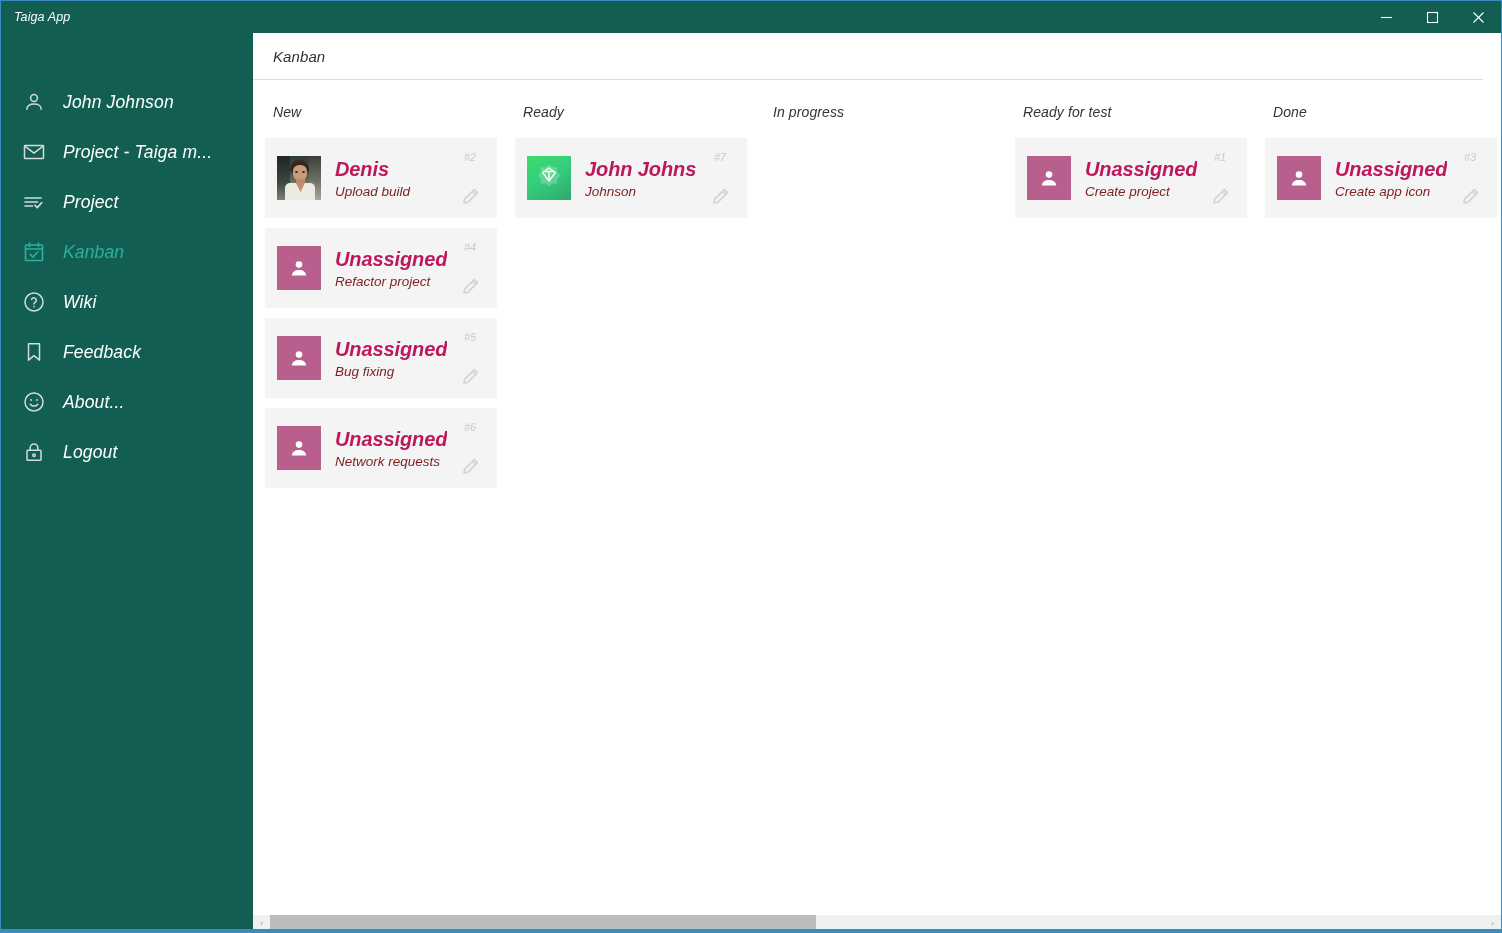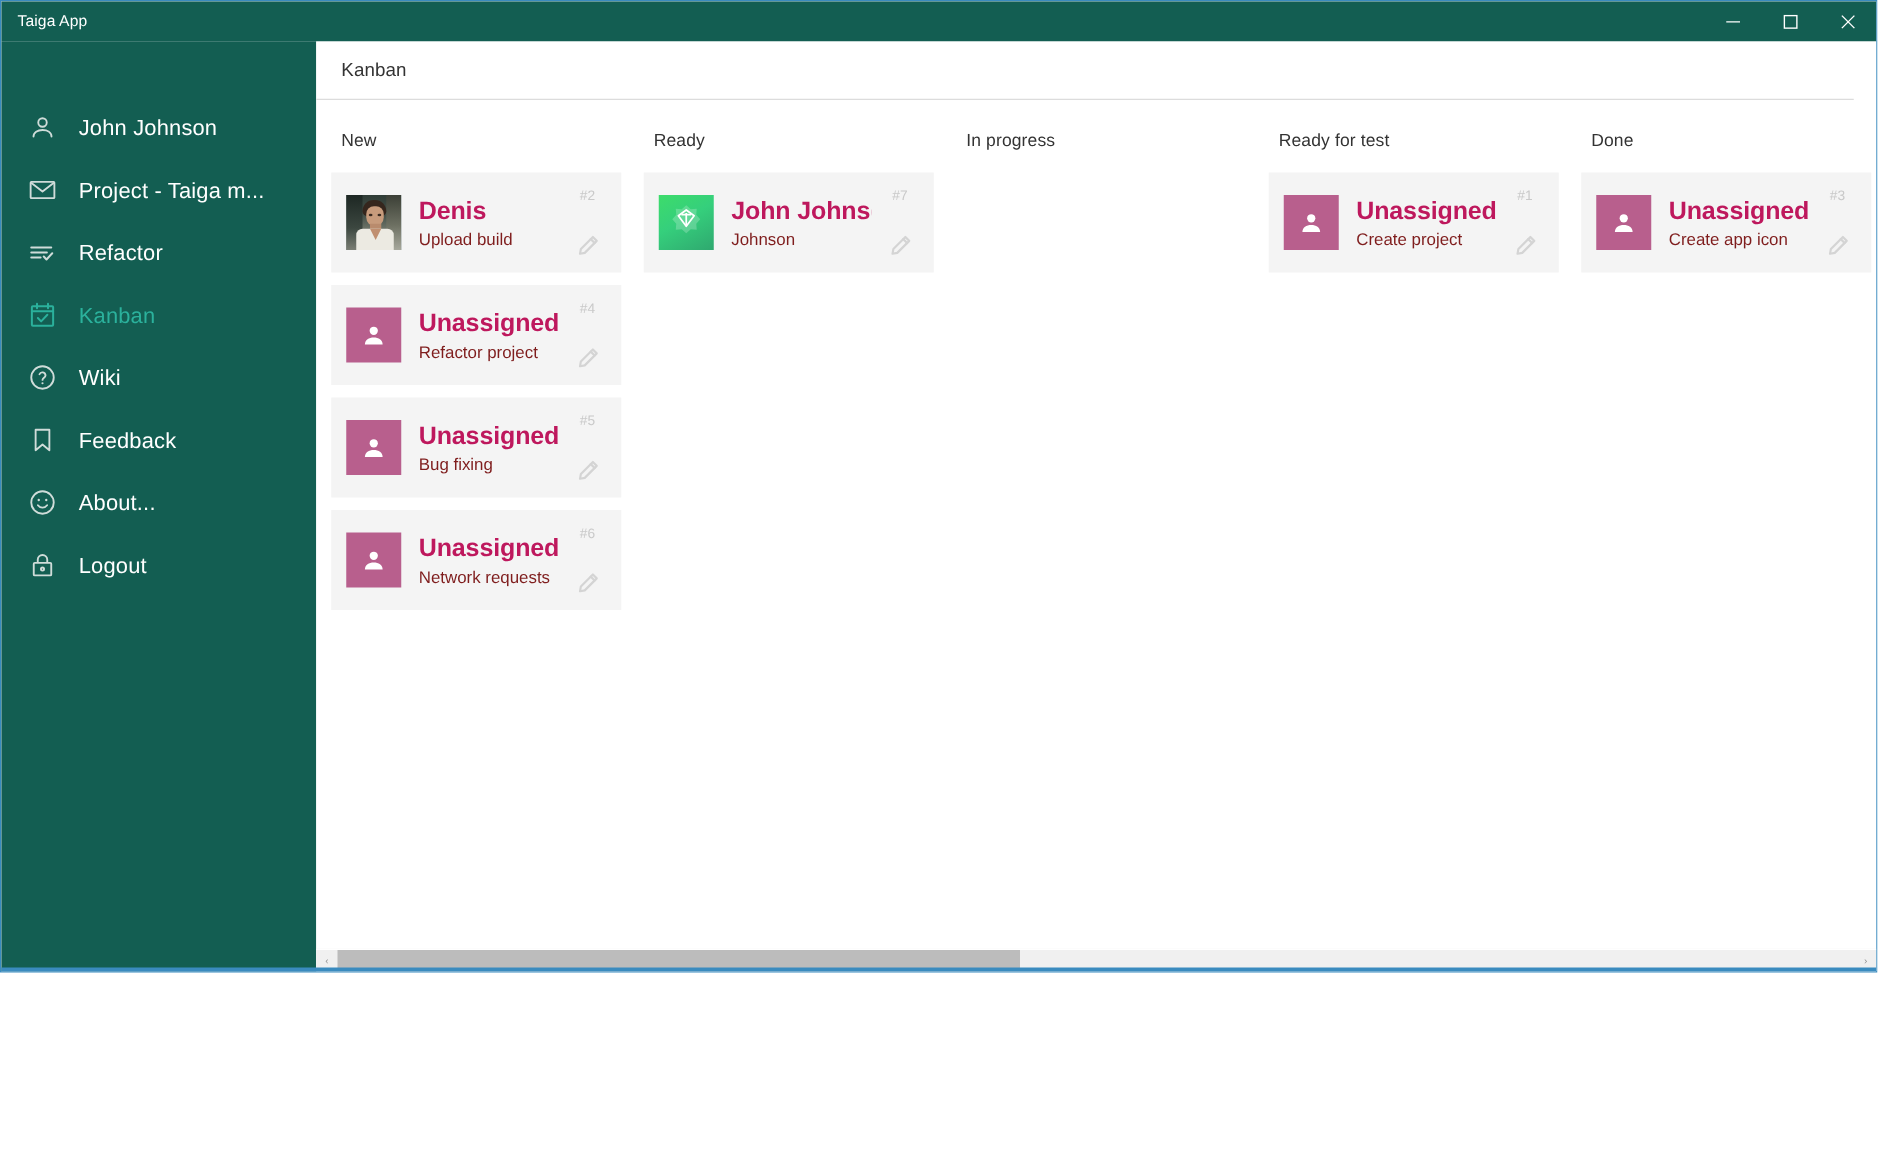--- a/index.html
+++ b/index.html
@@ -4,26 +4,27 @@
 <style>
   * { box-sizing: border-box; margin: 0; padding: 0; }
   html, body {
     width: 1502px; height: 933px;
     font-family: "Liberation Sans", sans-serif;
     overflow: hidden;
     background: #ffffff;
   }
   .window {
     position: relative;
-    width: 1502px; height: 778px;
+    width: 1502px; height: 933px;
     border: 1px solid #3a8bbf;
     background: #ffffff;
     display: flex;
     flex-direction: column;
     overflow: hidden;
+    font-style: italic;
   }
 
   
   .titlebar {
     height: 32px;
     background: #135e52;
     display: flex;
     align-items: center;
     flex: 0 0 32px;
     position: relative;
@@ -330,21 +331,21 @@
 
       <div class="nav-item">
         <span class="nav-icon">
           <svg width="24" height="24" viewBox="0 0 24 24" fill="none" stroke="#cfdcd9" stroke-width="1.6" stroke-linecap="round" stroke-linejoin="round">
             <line x1="3" y1="8" x2="19" y2="8"></line>
             <line x1="3" y1="12" x2="15.5" y2="12"></line>
             <line x1="3" y1="16" x2="10.5" y2="16"></line>
             <path d="M13 15.2l2.2 2.4 4.6-5"></path>
           </svg>
         </span>
-        <span class="nav-label">Refactor</span>
+        <span class="nav-label">Project</span>
       </div>
 
       <div class="nav-item active">
         <span class="nav-icon">
           <svg width="24" height="24" viewBox="0 0 24 24" fill="none" stroke="#2bb19c" stroke-width="1.6" stroke-linecap="round" stroke-linejoin="round">
             <rect x="3.5" y="5" width="17" height="15.5" rx="0.8"></rect>
             <line x1="3.5" y1="9" x2="20.5" y2="9"></line>
             <line x1="7.6" y1="3" x2="7.6" y2="6.6"></line>
             <line x1="16.4" y1="3" x2="16.4" y2="6.6"></line>
             <path d="M8.3 14.4l2.6 2.7 5-5.3"></path>

